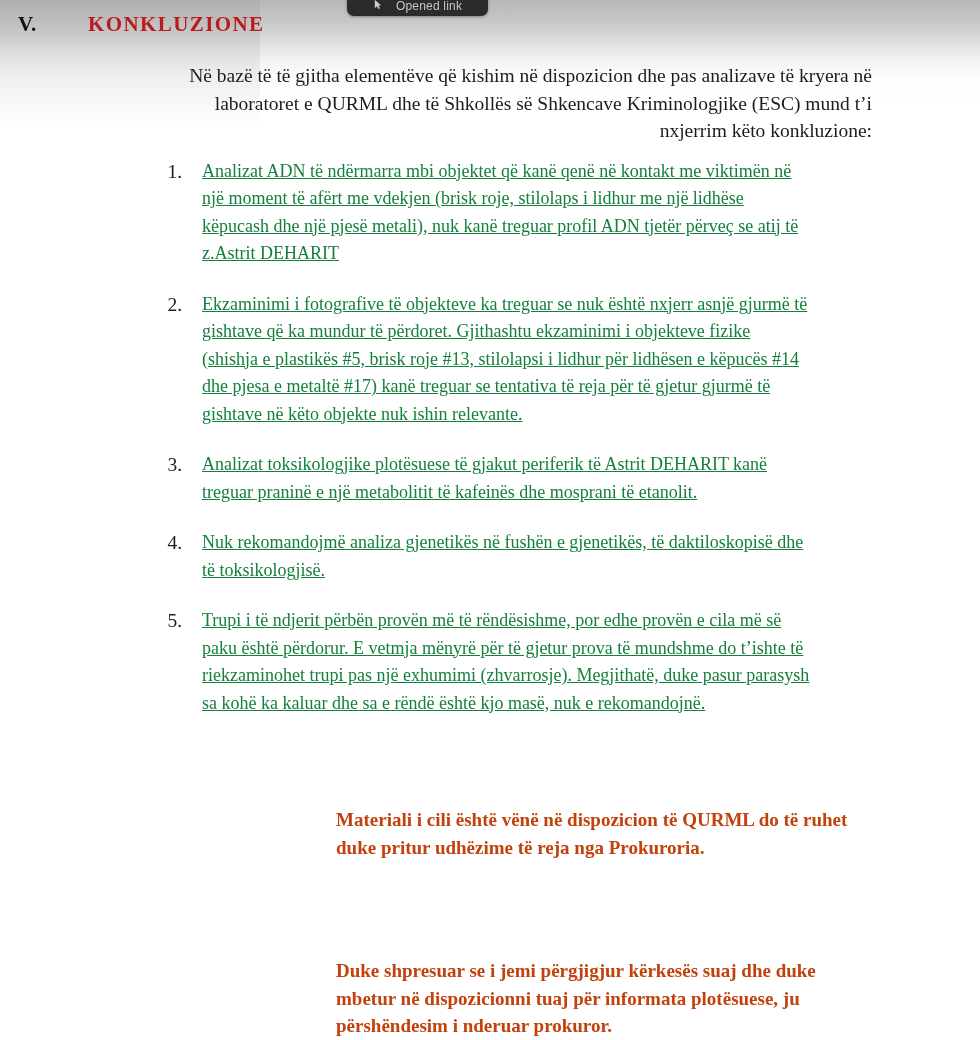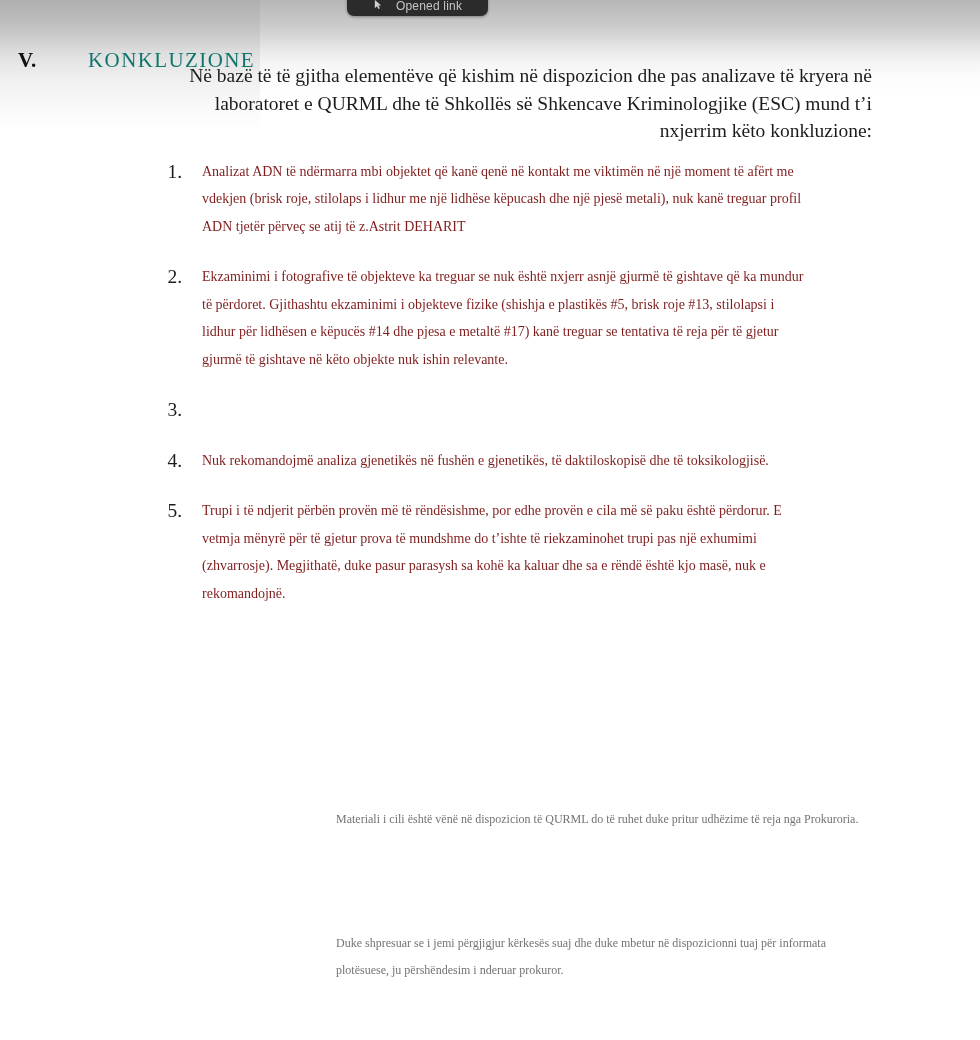--- a/index.html
+++ b/index.html
@@ -103,24 +103,23 @@
   .heading-numeral {
     margin-left: 18px;
     width: 70px;
     font-size: 21px;
     font-weight: bold;
     letter-spacing: 0.5px;
     color: #111;
   }
   .heading-title {
     font-size: 21px;
-    font-weight: normal;
+    font-weight: bold;
     letter-spacing: 1.4px;
-    color: #0f766e;
-    margin-top: 36px;
+    color: #b91c1c;
   }
 
   
   .body-col {
     position: absolute;
     left: 160px;
     top: 62px;
     width: 712px;
   }
 
@@ -148,38 +147,40 @@
     flex: 0 0 42px;
     text-align: right;
     padding-right: 20px;
     box-sizing: border-box;
     font-size: 19.5px;
     line-height: 27.5px;
     color: #1c1c1c;
   }
   .conclusion-item .text {
     flex: 1 1 auto;
-    font-size: 14px;
-    line-height: 27.5px;
-    color: #7f1d1d;
+    font-size: 18px;
+    line-height: 27.5px;
+    color: #15803d;
     max-width: 608px;
+    text-decoration: underline;
   }
 
   
   .closing-block {
     position: absolute;
     left: 336px;
     top: 806px;
     width: 540px;
   }
   .closing-para {
-    font-size: 12px;
-    line-height: 27.5px;
-    color: #737373;
+    font-size: 19px;
+    line-height: 27.5px;
+    color: #c2410c;
     margin: 0;
+    font-weight: bold;
   }
   .closing-para.second {
     margin-top: 96px;
   }
 </style>
 </head>
 <body>
 
 <div id="page">
 
@@ -213,20 +214,21 @@
         <span class="text">Analizat ADN të ndërmarra mbi objektet që kanë qenë në kontakt me viktimën në një moment të afërt me vdekjen (brisk roje, stilolaps i lidhur me një lidhëse këpucash dhe një pjesë metali), nuk kanë treguar profil ADN tjetër përveç se atij të z.Astrit DEHARIT</span>
       </li>
 
       <li class="conclusion-item">
         <span class="num">2.</span>
         <span class="text">Ekzaminimi i fotografive të objekteve ka treguar se nuk është nxjerr asnjë gjurmë të gishtave që ka mundur të përdoret. Gjithashtu ekzaminimi i objekteve fizike (shishja e plastikës #5, brisk roje #13, stilolapsi i lidhur për lidhësen e këpucës #14 dhe pjesa e metaltë #17) kanë treguar se tentativa të reja për të gjetur gjurmë të gishtave në këto objekte nuk ishin relevante.</span>
       </li>
 
       <li class="conclusion-item">
         <span class="num">3.</span>
+        <span class="text">Analizat toksikologjike plotësuese të gjakut periferik të Astrit DEHARIT kanë treguar praninë e një metabolitit të kafeinës dhe mosprani të etanolit.</span>
       </li>
 
       <li class="conclusion-item">
         <span class="num">4.</span>
         <span class="text">Nuk rekomandojmë analiza gjenetikës në fushën e gjenetikës, të daktiloskopisë dhe të toksikologjisë.</span>
       </li>
 
       <li class="conclusion-item">
         <span class="num">5.</span>
         <span class="text">Trupi i të ndjerit përbën provën më të rëndësishme, por edhe provën e cila më së paku është përdorur. E vetmja mënyrë për të gjetur prova të mundshme do t’ishte të riekzaminohet trupi pas një exhumimi (zhvarrosje). Megjithatë, duke pasur parasysh sa kohë ka kaluar dhe sa e rëndë është kjo masë, nuk e rekomandojnë.</span>

